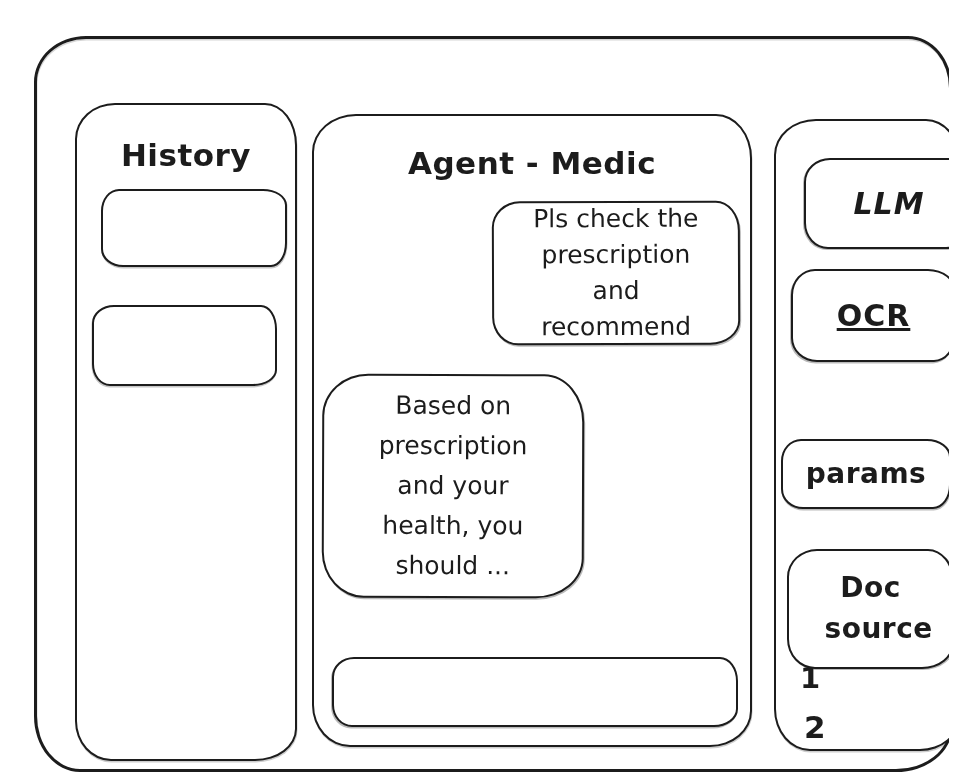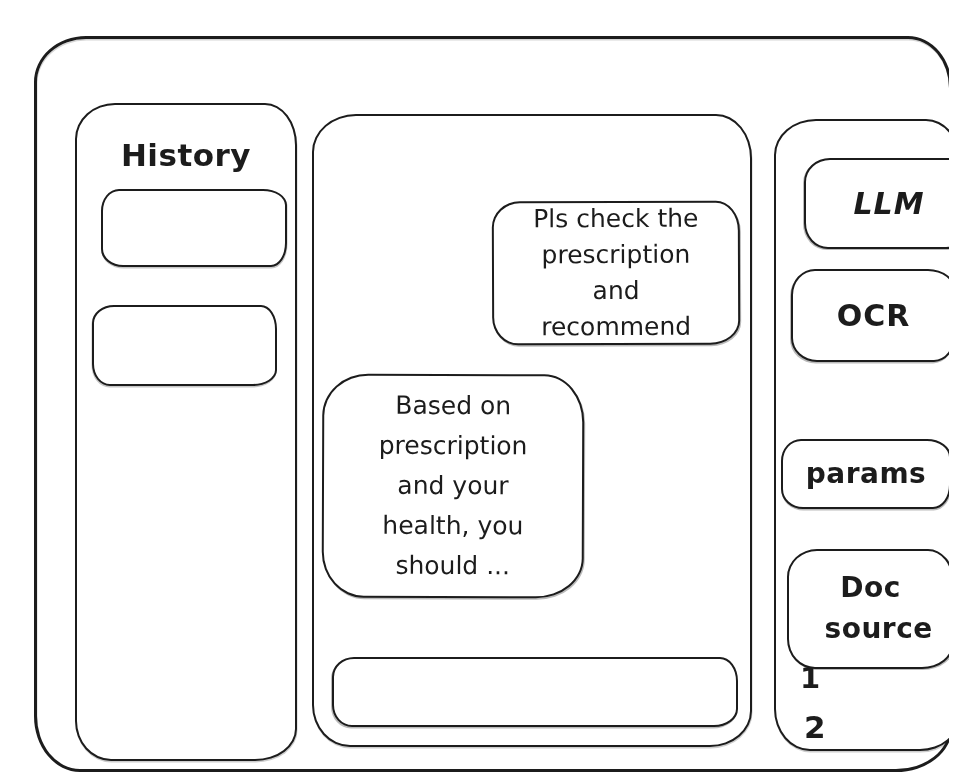--- a/index.html
+++ b/index.html
@@ -122,20 +122,21 @@
     left:28px; top:37px; width:170px; height:91px;
     border-radius:26px 22px 28px 24px / 24px 28px 22px 26px;
     box-shadow:-1px 1px 0 0 rgba(28,28,28,0.3);
     font-style:italic;
     text-align:right;
   }
   .btn-ocr{
     left:15px; top:148px; width:165px; height:93px;
     border-radius:24px 28px 22px 26px / 26px 22px 28px 24px;
     box-shadow:-1px 1.5px 0 0 rgba(28,28,28,0.3);
+    text-decoration:underline;
   }
   .btn-params{
     left:5px; top:318px; width:170px; height:70px;
     border-radius:20px 24px 18px 22px / 22px 18px 24px 20px;
     box-shadow:0.5px 1.5px 0 0 rgba(28,28,28,0.3);
     font-size:28px; letter-spacing:0.5px;
   }
   .btn-doc{
     left:11px; top:428px; width:167px; height:120px;
     border-radius:30px 26px 32px 28px / 28px 32px 26px 30px;
@@ -158,20 +159,21 @@
 
   <div class="sk frame">
 
     <div class="sk sidebar" style="position:absolute;">
       <div class="panel-title" style="top:24px;">History</div>
       <div class="hist-item hist-1"></div>
       <div class="hist-item hist-2"></div>
     </div>
 
     <div class="sk chat" style="position:absolute;">
+      <div class="panel-title" style="top:21px;">Agent - Medic</div>
 
       <div class="bubble bubble-user">
         <span class="bubble-text">Pls check the prescription and recommend</span>
       </div>
 
       <div class="bubble bubble-assistant">
         <span class="bubble-text">Based on prescription and your health, you should ...</span>
       </div>
 
       <input class="chat-input" type="text" placeholder="" style="">

